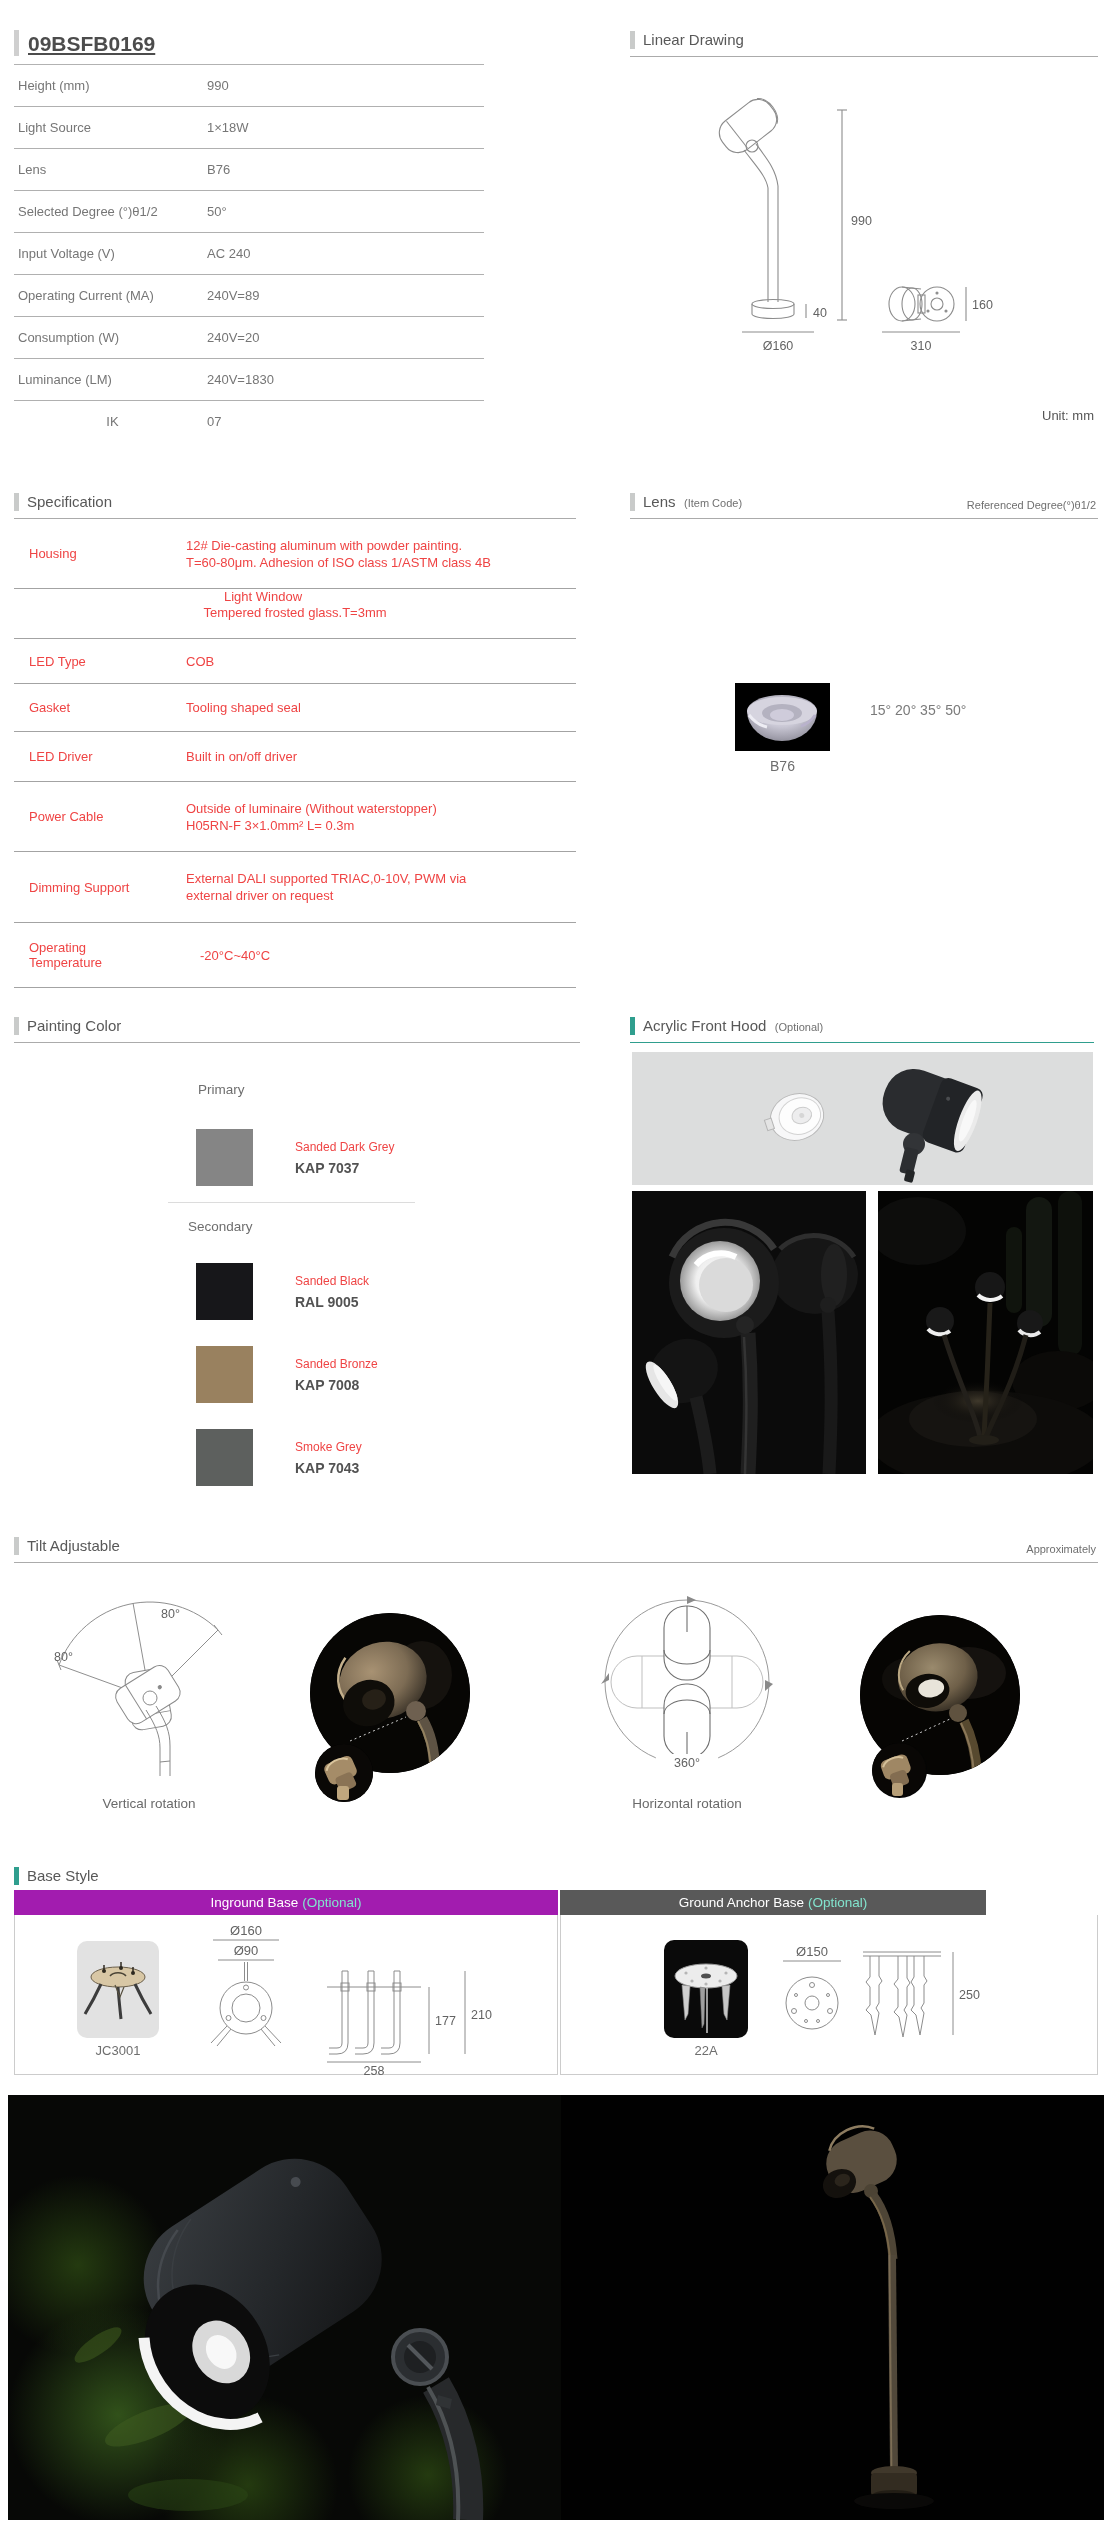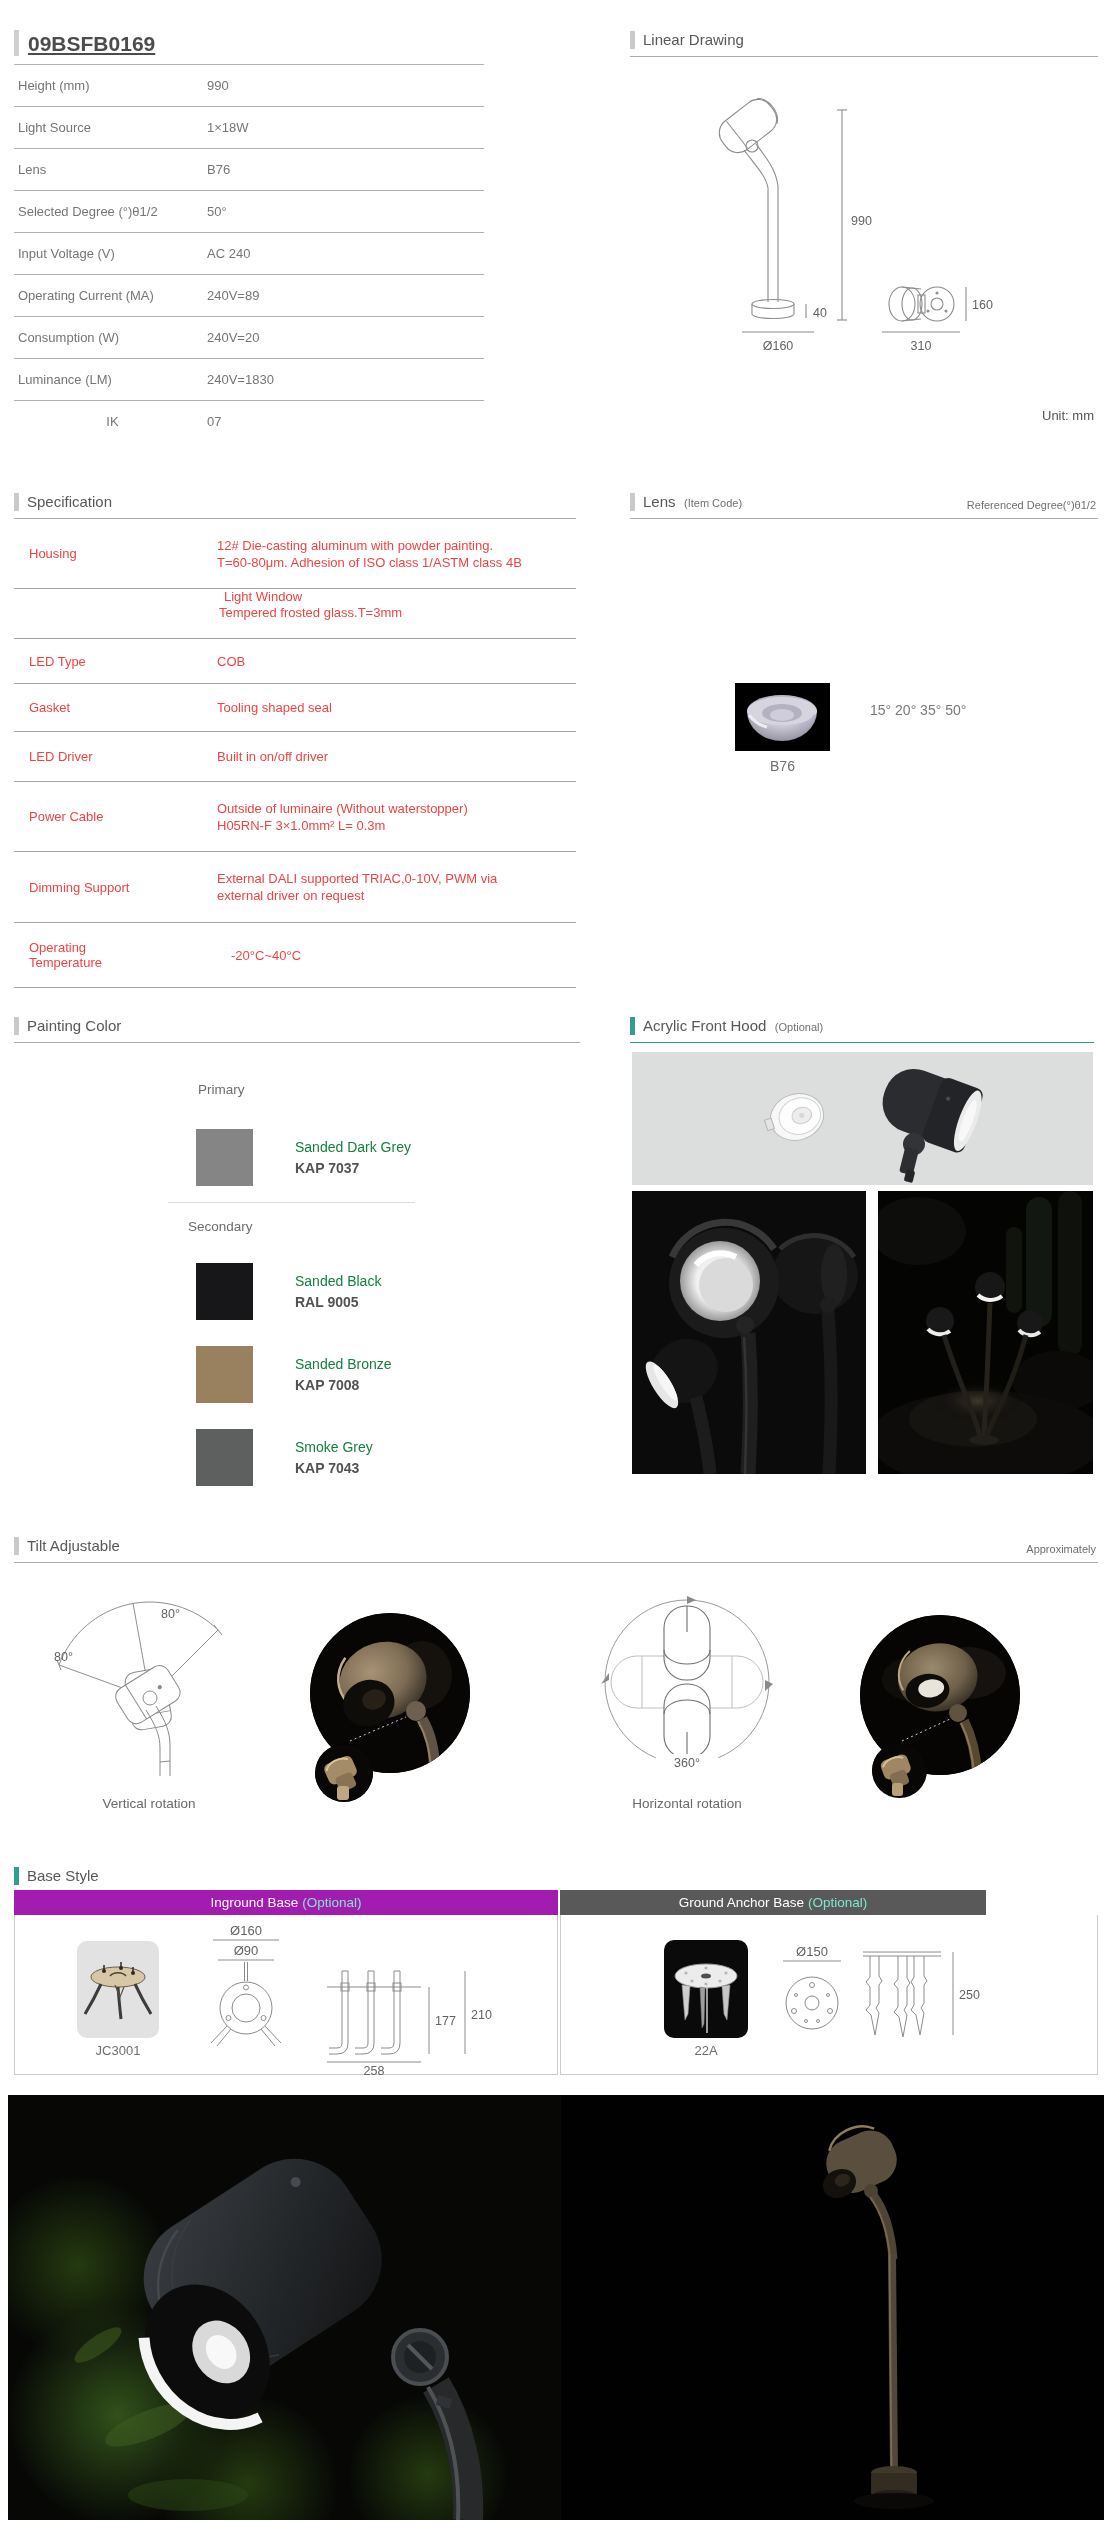--- a/index.html
+++ b/index.html
@@ -17,26 +17,26 @@
   .bighead{border-bottom:1px solid #b2b2b2;padding:4px 0 8px 14px;}
   .bighead .acc{height:26px;background:#cfcfcf;top:2px;}
   .bighead .t{font-size:21px;font-weight:bold;color:#4c4c4c;text-decoration:underline;}
   
   .qrow{display:flex;align-items:center;height:41px;border-bottom:1px solid #b0b0b0;font-size:13px;color:#767676;}
   .qrow.last{border-bottom:none;text-align:center;}
   .qrow .ql{width:189px;padding-left:4px;flex:none;}
   
   .srow{display:flex;align-items:center;border-bottom:1px solid #a3a3a3;font-size:13px;color:#ef4444;box-sizing:border-box;}
   .srow .sl{width:157px;padding-left:15px;flex:none;}
-  .srow .sv div{line-height:17px;margin-left:31px;}
+  .srow .sv div{line-height:17px;}
   
   .grplabel{position:absolute;font-size:13.5px;color:#6e6e6e;}
   .swatch{position:absolute;width:57px;height:57px;}
   .swtxt{position:absolute;}
-  .sw-name{font-size:14px;color:#15803d;line-height:16px;}
+  .sw-name{font-size:12px;color:#ef4444;line-height:16px;}
   .sw-code{font-size:14px;font-weight:bold;color:#525252;margin-top:5px;}
   .pdivider{position:absolute;height:1px;background:#dcdcdc;}
   
   .bbar{position:absolute;height:25px;line-height:25px;text-align:center;color:#fff;font-size:13.5px;}
   .bbar .opt{color:#82e3cd;}
   .bcell{position:absolute;background:#fff;border:1px solid #ccc;border-top:none;box-sizing:border-box;}
   .itemimg{position:absolute;border-radius:10px;overflow:hidden;}
   .itemlabel{position:absolute;text-align:center;font-size:13px;color:#6e6e6e;}
   
   svg text{font-family:"Liberation Sans","DejaVu Sans",sans-serif;fill:#636363;font-size:12.5px;}

